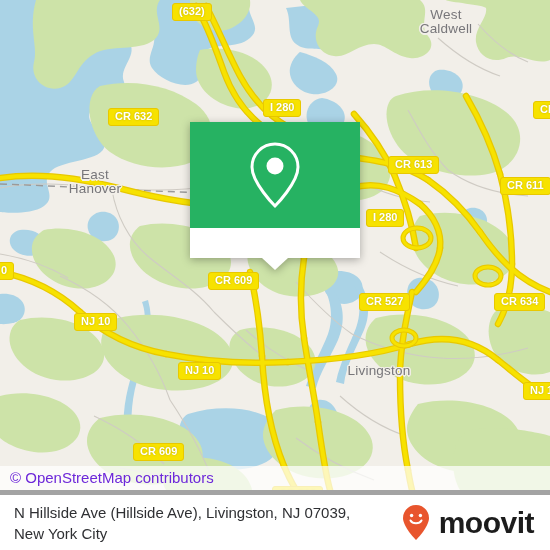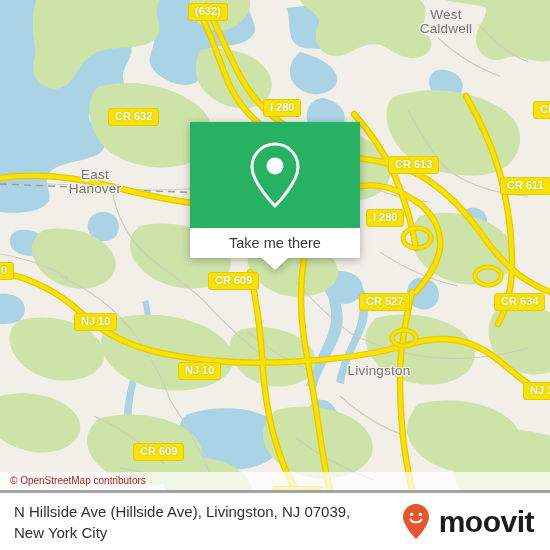--- a/index.html
+++ b/index.html
@@ -66,22 +66,22 @@
   }
 
   
   #attribution {
     position: absolute;
     left: 0;
     bottom: 0;
     width: 100%;
     padding: 3px 0 4px 10px;
     box-sizing: border-box;
-    font-size: 10px;
-    color: #b91c1c;
+    font-size: 15px;
+    color: #6d28d9;
     background: rgba(255,255,255,0.72);
     font-family: "Liberation Sans", sans-serif;
   }
 
   
   #popup {
     position: absolute;
     left: 190px;
     top: 122px;
     width: 170px;
@@ -125,21 +125,21 @@
     left: 0;
     top: 490px;
     width: 550px;
     height: 60px;
     background: #ffffff;
     display: flex;
     align-items: center;
     justify-content: space-between;
     padding: 0 16px 0 14px;
     box-sizing: border-box;
-    border-top: 3px solid #a3a3a3;
+    border-top: 5px solid #a3a3a3;
   }
   #address-text {
     font-size: 15px;
     color: #2f3033;
     line-height: 21px;
     font-family: "Liberation Sans", sans-serif;
     max-width: 390px;
     white-space: pre-line;
   }
   #brand {
@@ -371,21 +371,21 @@
         </g>
       </g>
     </svg>
 
     <div class="place-label" style="left:52px; top:168px; width:86px;">East
 Hanover</div>
     <div class="place-label" style="left:400px; top:8px; width:92px;">West
 Caldwell</div>
     <div class="place-label" style="left:340px; top:364px; width:78px;">Livingston</div>
 
-    <div class="shield" style="left:188px; top:3px;">(632)</div>
+    <div class="shield" style="left:172px; top:3px;">(632)</div>
     <div class="shield" style="left:108px; top:108px;">CR 632</div>
     <div class="shield" style="left:263px; top:99px;">I 280</div>
     <div class="shield" style="left:388px; top:108px;margin-top:48px;">CR 613</div>
     <div class="shield" style="left:533px; top:101px;">CR</div>
     <div class="shield" style="left:500px; top:177px;">CR 611</div>
     <div class="shield" style="left:366px; top:209px;">I 280</div>
     <div class="shield" style="left:208px; top:272px;">CR 609</div>
     <div class="shield" style="left:359px; top:293px;">CR 527</div>
     <div class="shield" style="left:494px; top:293px;">CR 634</div>
     <div class="shield" style="left:-6px; top:262px;">0</div>
@@ -396,21 +396,20 @@
     <div class="shield" style="left:272px; top:486px;">CR 508</div>
 
     <div id="popup">
       <div id="popup-head">
         <svg width="60" height="70" viewBox="0 0 60 70">
           <path d="M30,4 C17.3,4 7,14.3 7,27 C7,43 30,66 30,66 C30,66 53,43 53,27 C53,14.3 42.7,4 30,4 Z" fill="none" stroke="#ffffff" stroke-width="3"></path>
           <circle cx="30" cy="26" r="8.5" fill="#ffffff"></circle>
         </svg>
       </div>
       <div id="popup-foot">
-        <span id="popup-foot-label">Take me there</span>
         <span id="popup-tail"></span>
       </div>
     </div>
 
     <div id="attribution">© OpenStreetMap contributors</div>
   </div>
 
   <div id="bottom-bar">
     <div id="address-text">N Hillside Ave (Hillside Ave), Livingston, NJ 07039,
 New York City</div>

